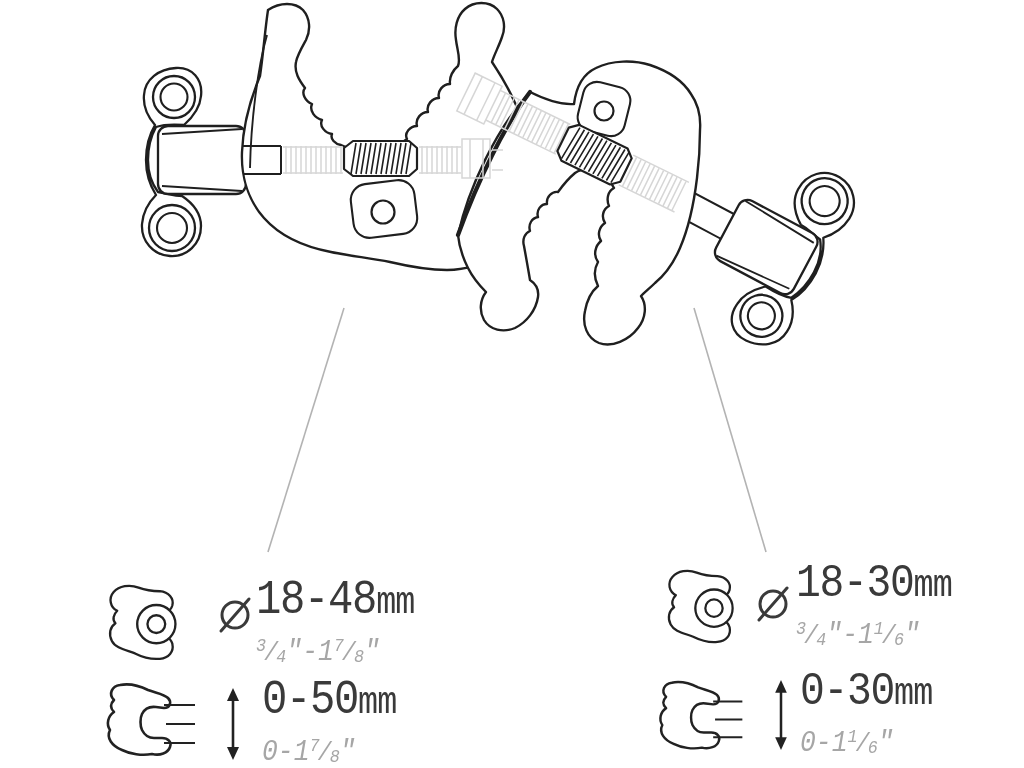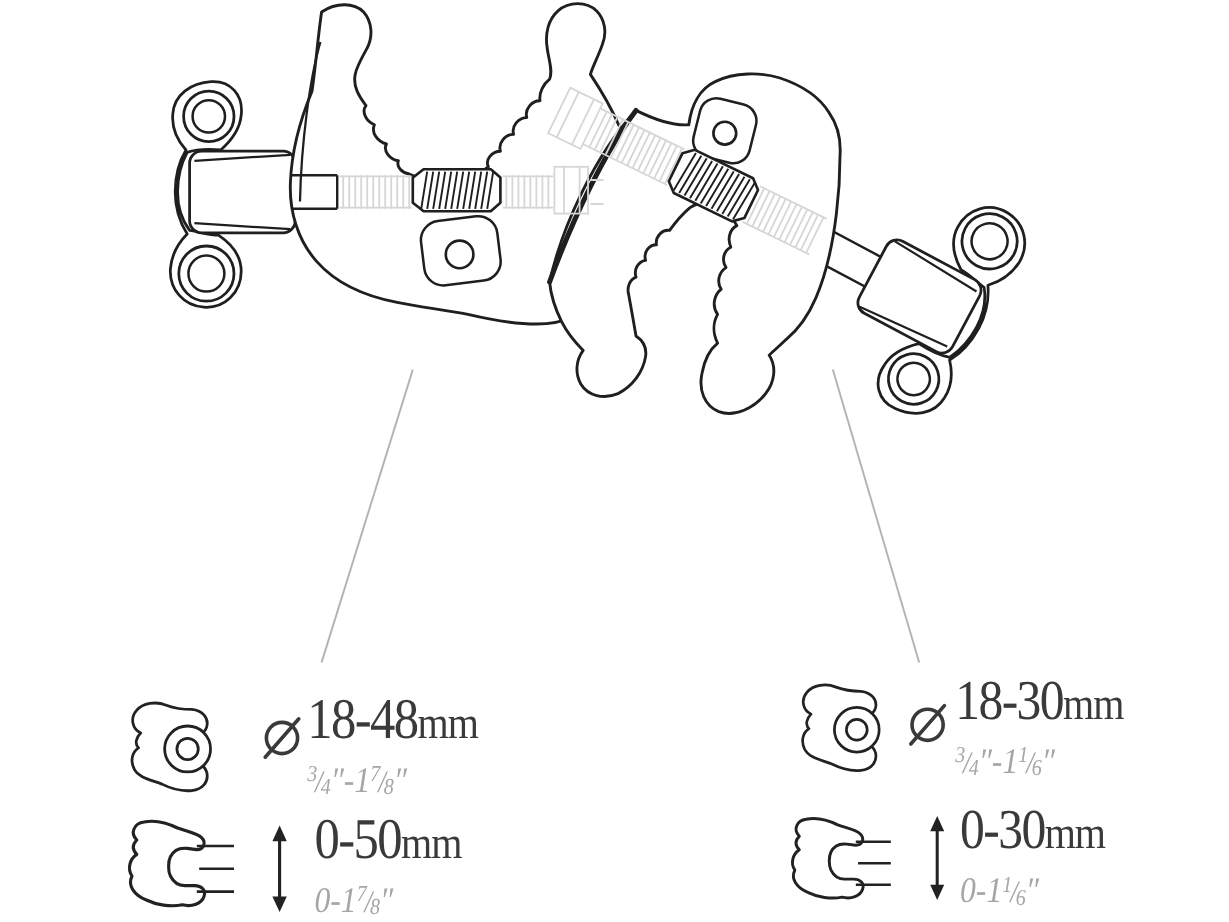--- a/index.html
+++ b/index.html
@@ -1,17 +1,17 @@
 <!DOCTYPE html>
 <html><head>
 <meta charset="utf-8">
 <style>
   html,body{margin:0;padding:0;background:#ffffff;}
   .stage{position:relative;width:1024px;height:768px;background:#ffffff;overflow:hidden;
-         font-family:Liberation Serif, serif;}
+         font-family:Liberation Mono, monospace;}
   .abs{position:absolute;}
   svg{display:block;overflow:visible;}
 
   
   .spec-text{position:absolute;transform:scaleX(0.88);transform-origin:left top;white-space:nowrap;}
   .metric-row{font-size:48px;line-height:48px;letter-spacing:-1.5px;color:#3a3a3a;}
   .metric-unit{font-size:38px;letter-spacing:-1px;}
   .imperial-row{font-size:30px;line-height:34px;margin-top:2px;font-style:italic;
                 color:#a6a6a6;letter-spacing:0;}
   .fr-n{font-size:19px;vertical-align:9px;}

